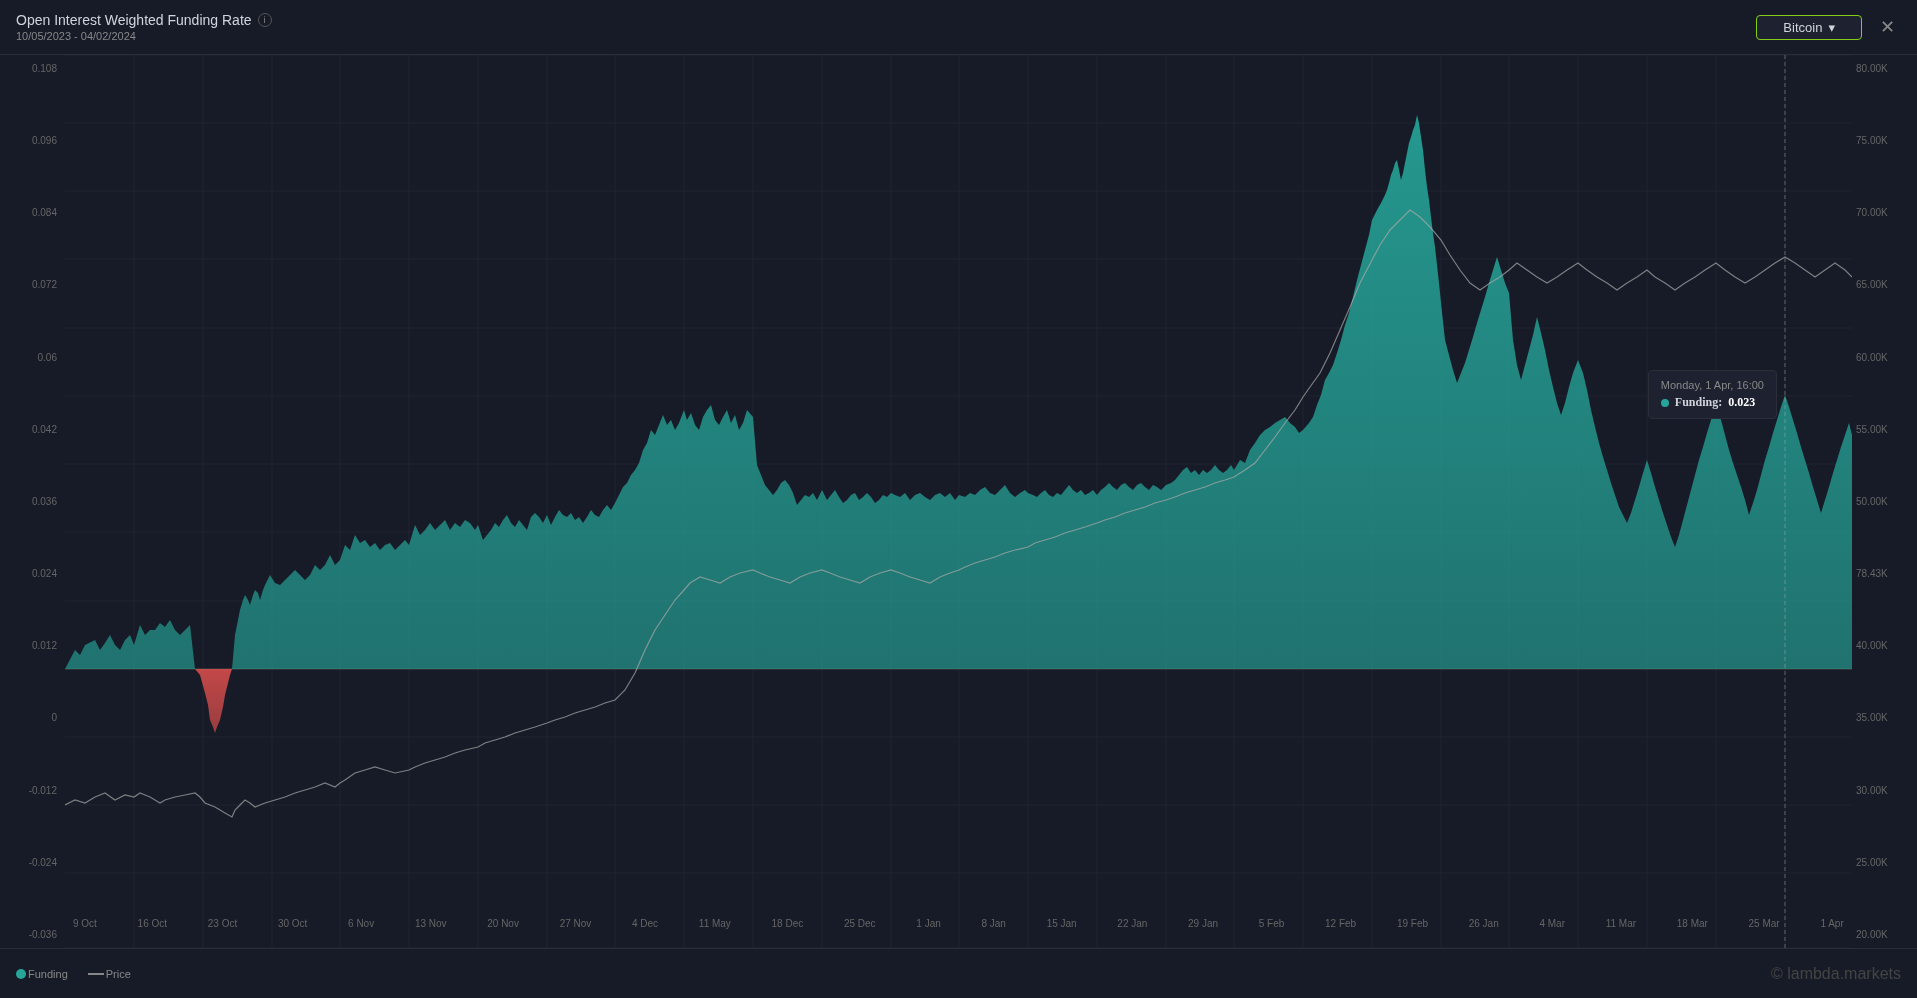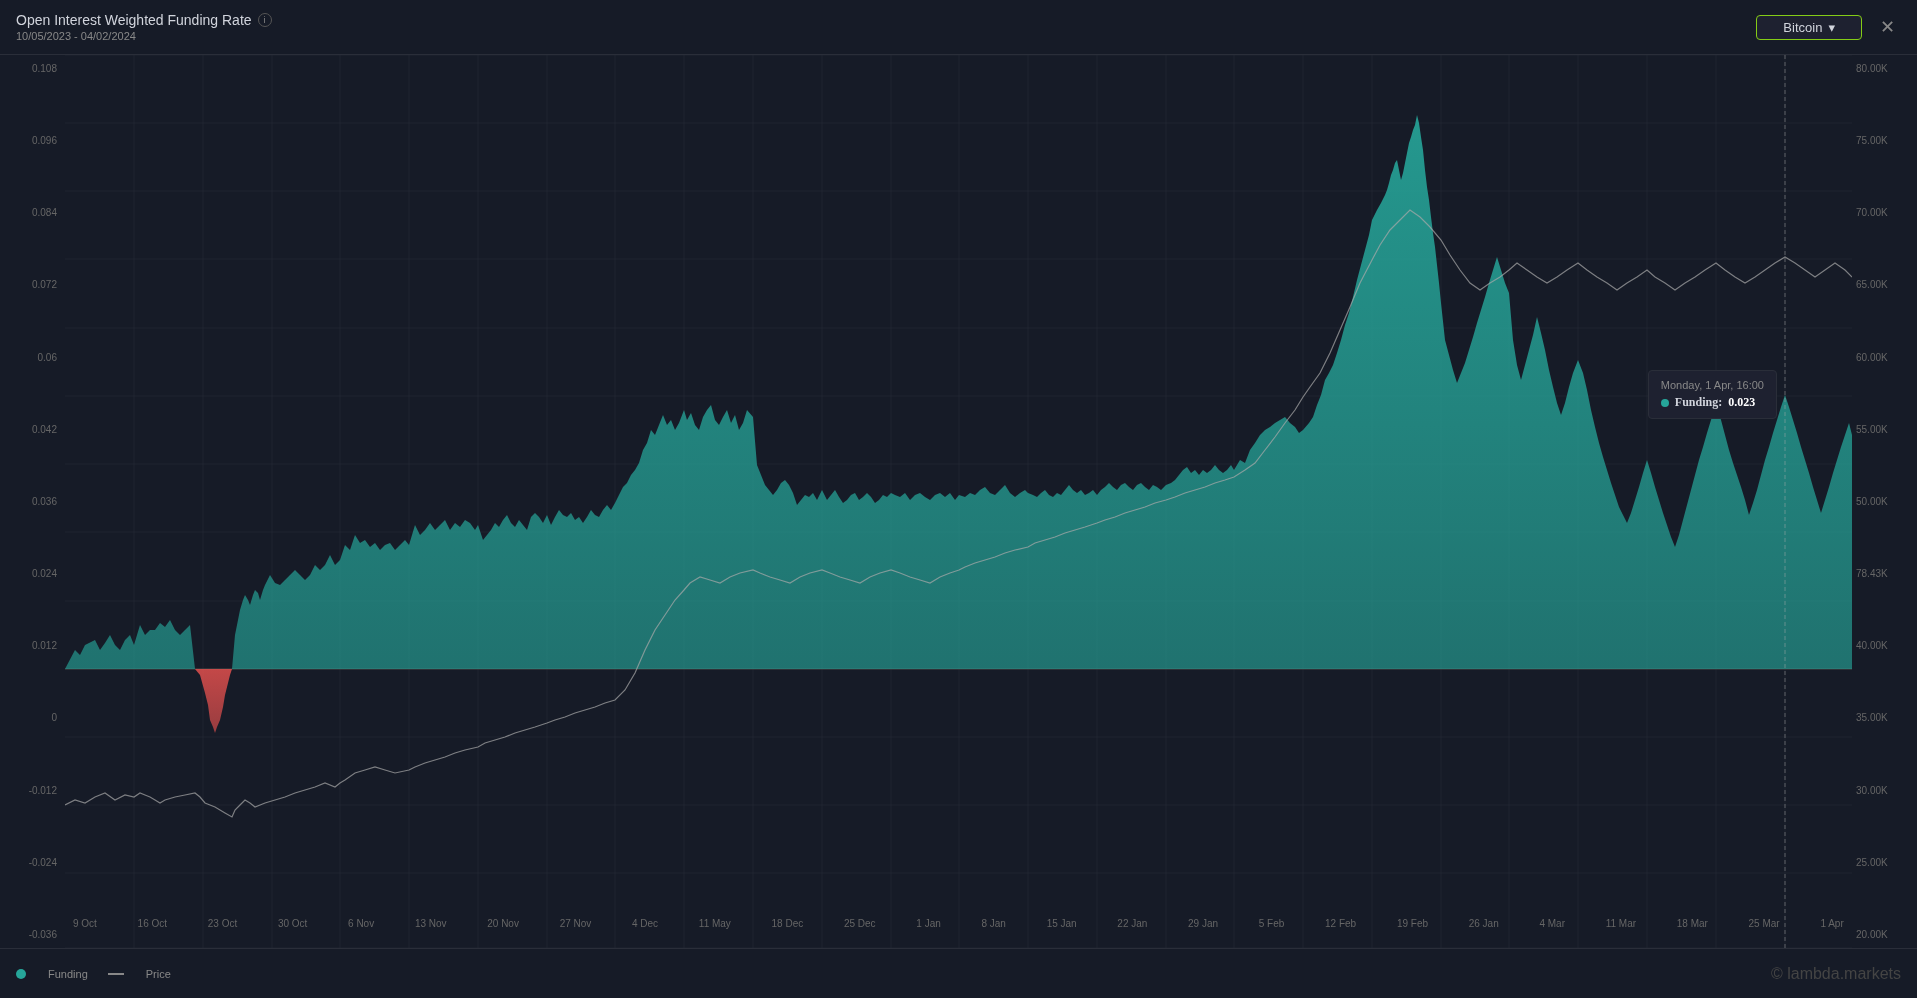--- a/index.html
+++ b/index.html
@@ -159,21 +159,21 @@
       padding: 0 16px;
     }
     .legend {
       display: flex;
       align-items: center;
       gap: 20px;
     }
     .legend-item {
       display: flex;
       align-items: center;
-      gap: 22px;
+      gap: 2px;
       font-size: 11px;
       color: #888;
     }
     .legend-dot {
       width: 10px;
       height: 10px;
       border-radius: 50%;
     }
     .legend-line {
       width: 16px;

